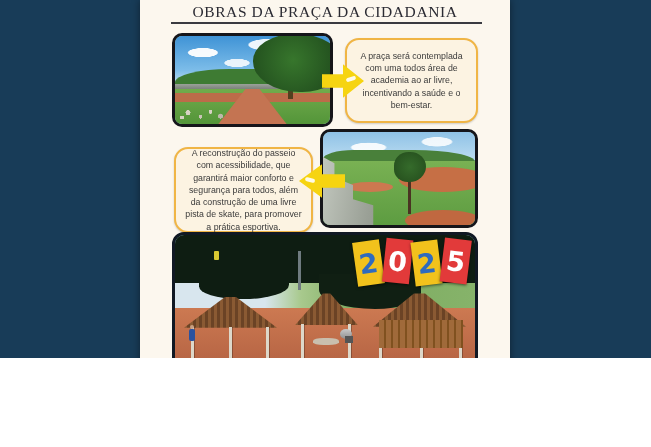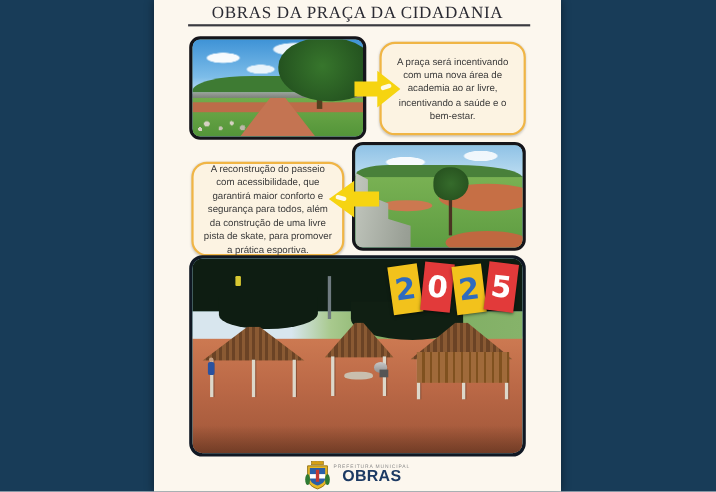--- a/index.html
+++ b/index.html
@@ -1,17 +1,17 @@
 <!DOCTYPE html>
 <html><head>
 <meta charset="utf-8">
 <style>
   * { margin:0; padding:0; box-sizing:border-box; }
   body { font-family:"Liberation Sans", sans-serif; background:#18походу; }
-  .stage { position:relative; width:651px; height:447px; background:#183C58; overflow:hidden; }
+  .stage { position:relative; width:651px; height:358px; background:#183C58; overflow:hidden; }
   .poster { position:absolute; left:140px; top:0; width:370px; height:447px;
             background:#FCF7EE; box-shadow:0 0 8px rgba(0,0,0,.45); }
 
   
   .title { position:absolute; top:3px; left:0; width:100%; text-align:center;
            font-family:"Liberation Serif","DejaVu Serif",serif; font-size:15.5px;
            letter-spacing:.6px; color:#2B2B33; }
   .title-rule { position:absolute; top:22px; left:31px; width:311px; height:2px; background:#3A3A40; }
 
   
@@ -155,21 +155,21 @@
       <div class="s1-trunk"></div>
       <div class="s1-bigtree"></div>
       <div class="s1-rocks"></div>
     </div>
 
     <div class="arrow arrow-right">
       <div class="gloss"></div>
     </div>
 
     <div class="tbox tb1">
-      <span>A praça será incentivando com uma nova área de academia ao ar livre, incentivando a saúde e o bem-estar.</span>
+      <span>A praça será contemplada com uma todos área de academia ao ar livre, incentivando a saúde e o bem-estar.</span>
     </div>
 
     <div class="tbox tb2">
       <span>A reconstrução do passeio com acessibilidade, que garantirá maior conforto e segurança para todos, além da construção de uma livre pista de skate, para promover a prática esportiva.</span>
     </div>
 
     <div class="arrow arrow-left">
       <div class="gloss"></div>
     </div>
 

